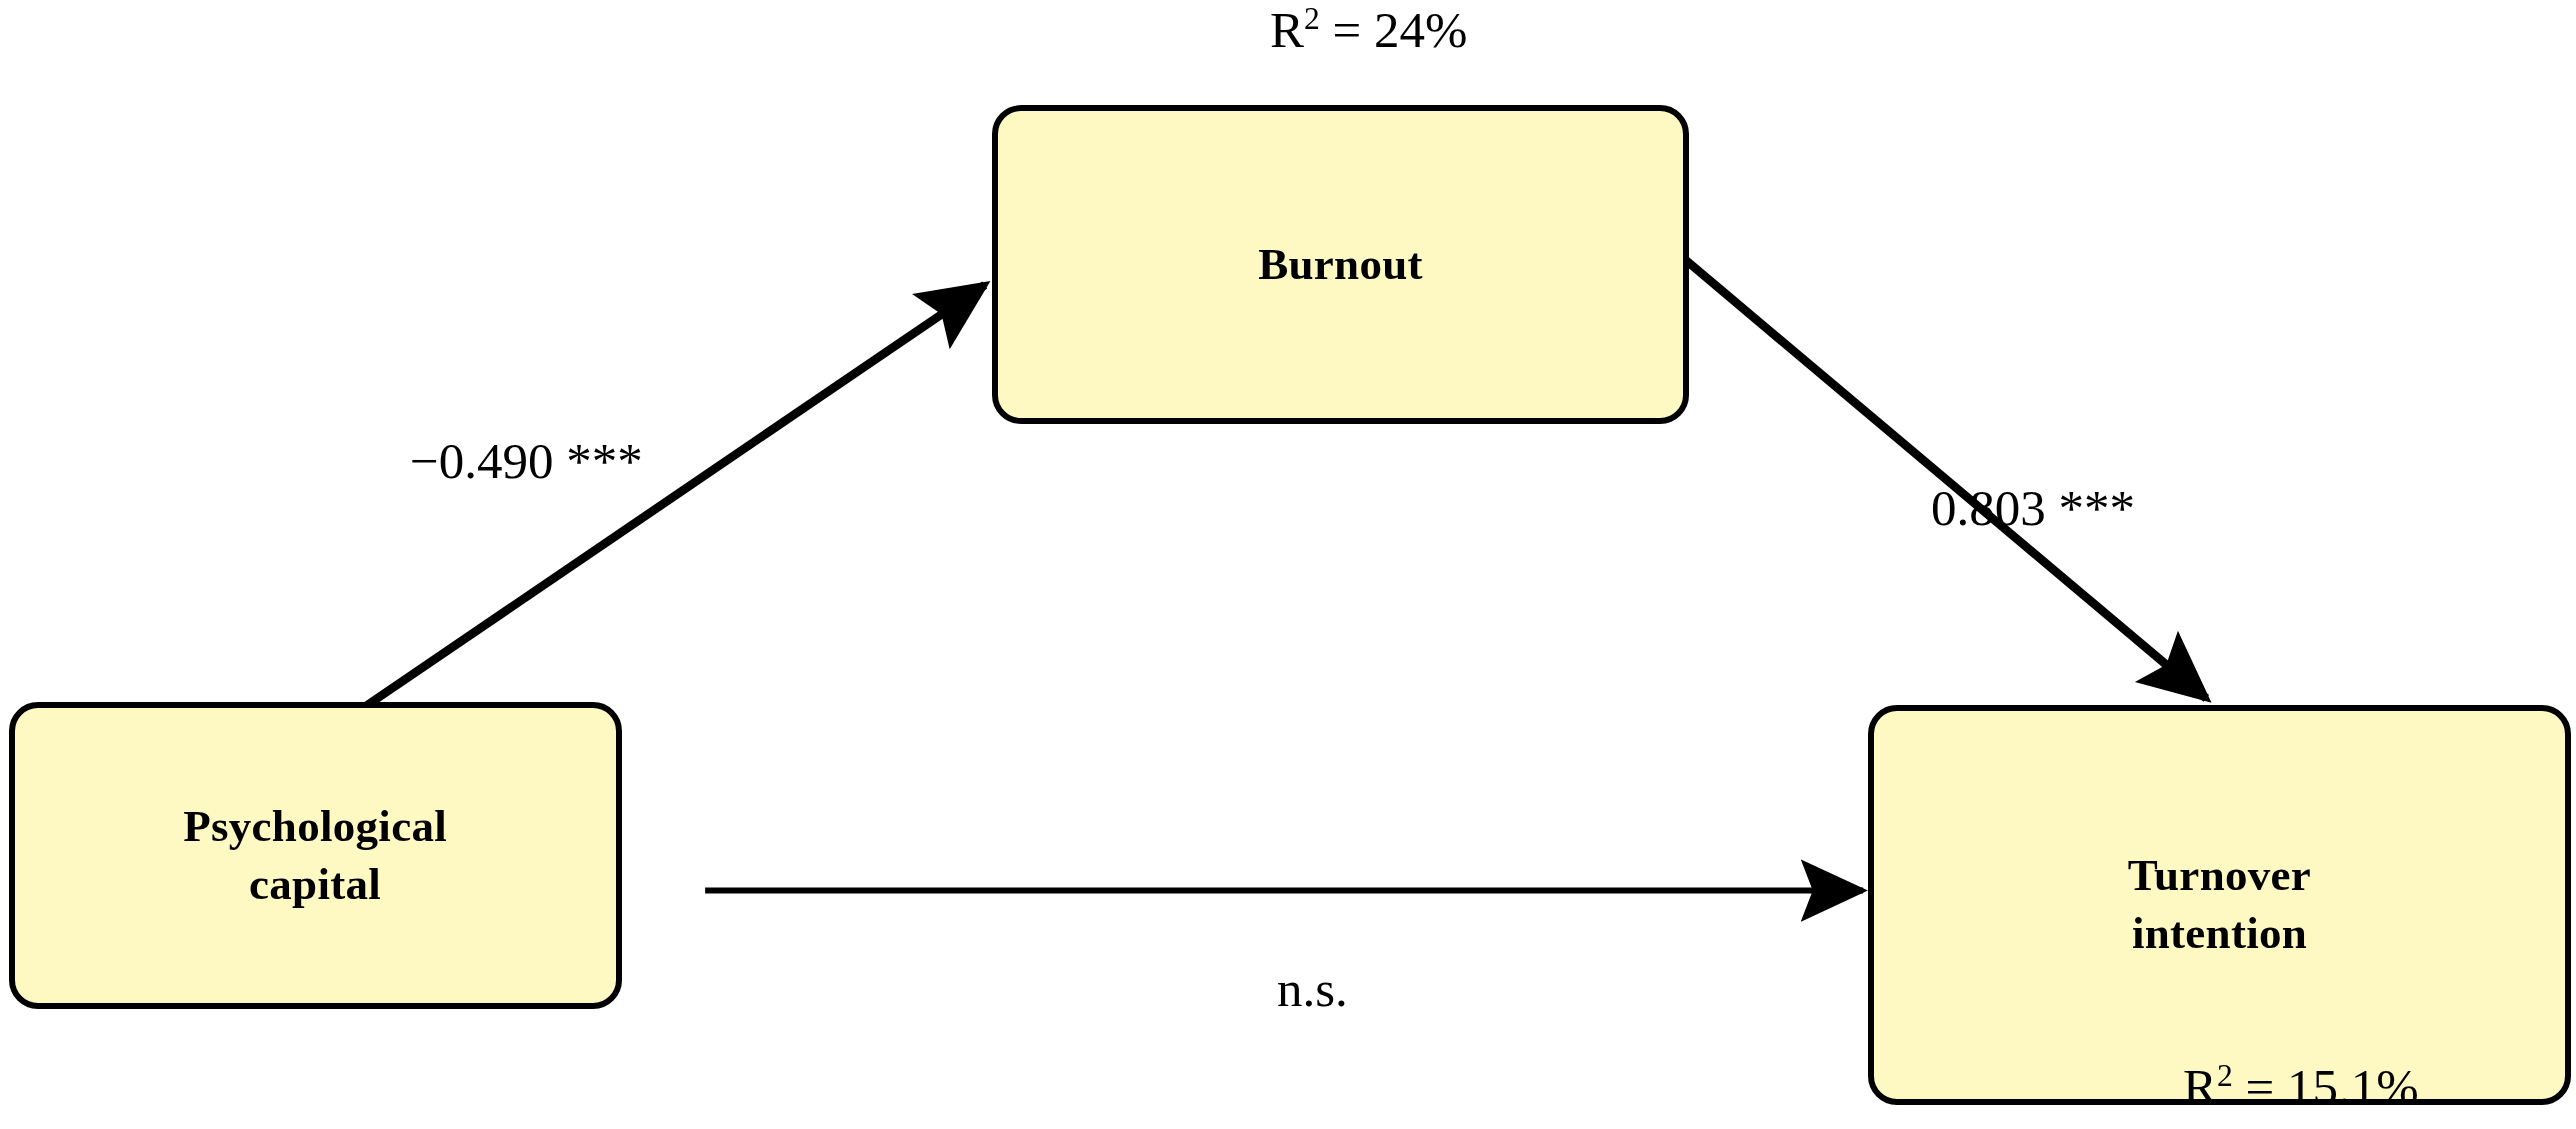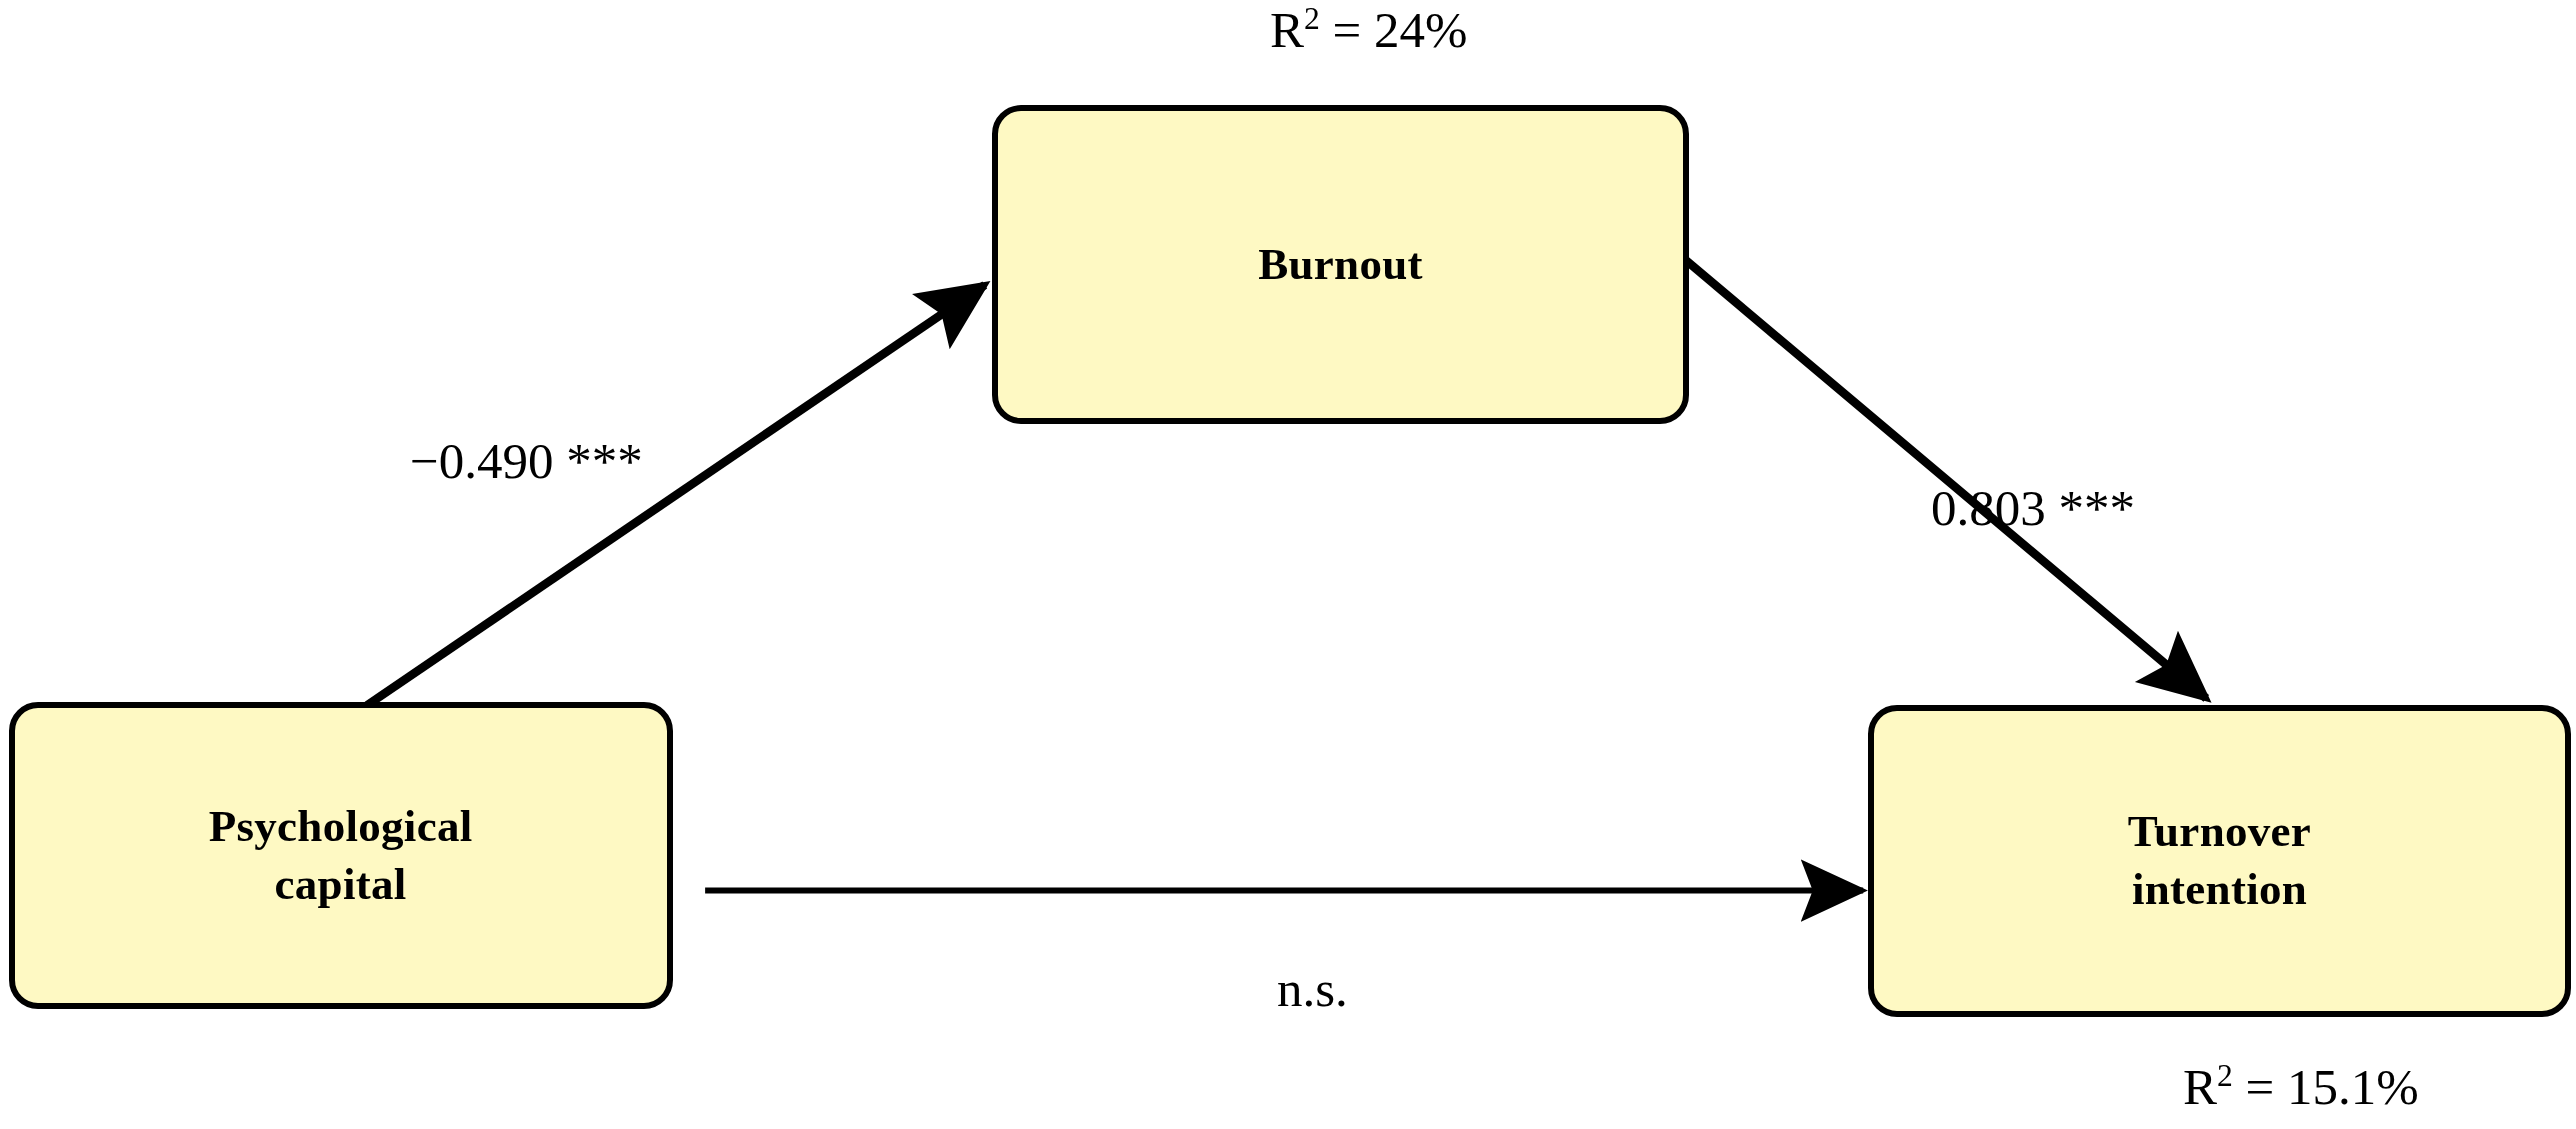--- a/index.html
+++ b/index.html
@@ -43,28 +43,28 @@
 
   #node-burnout {
     left: 992px;
     top: 105px;
     width: 697px;
     height: 319px;
   }
   #node-psycap {
     left: 8.6px;
     top: 702px;
-    width: 664px;
+    width: 613px;
     height: 307px;
   }
   #node-turnover {
     left: 1868px;
     top: 705px;
     width: 703px;
-    height: 312px;
+    height: 400px;
   }
 
   .annot {
     position: absolute;
     font-size: 51px;
     line-height: 1;
     white-space: nowrap;
     z-index: 3;
   }
   .annot sup {

